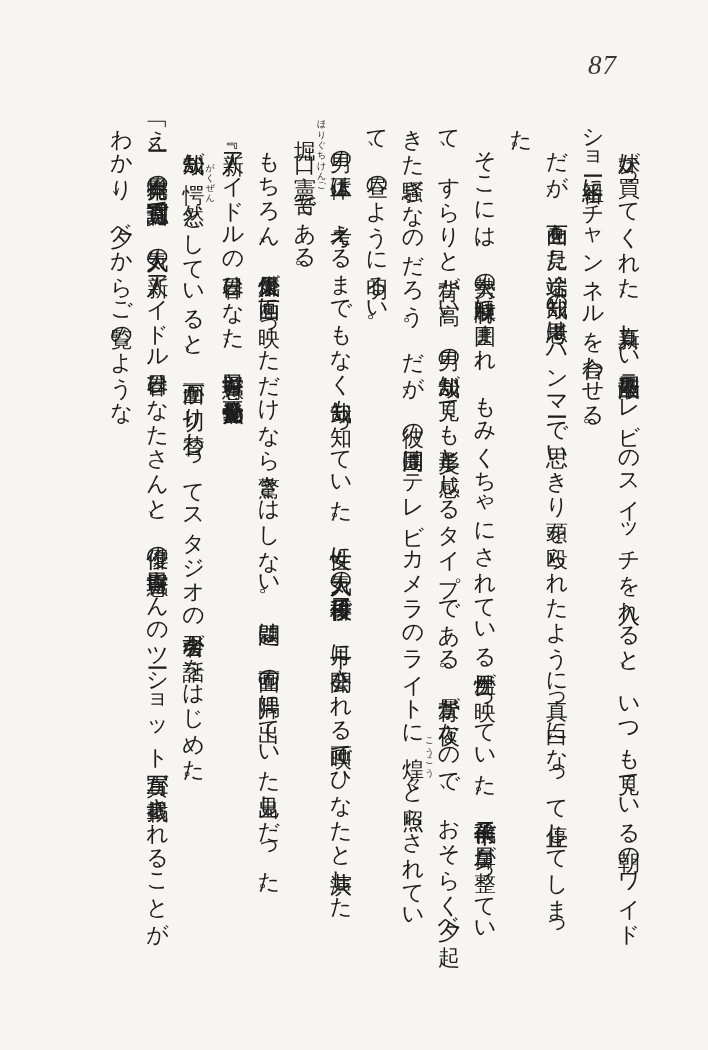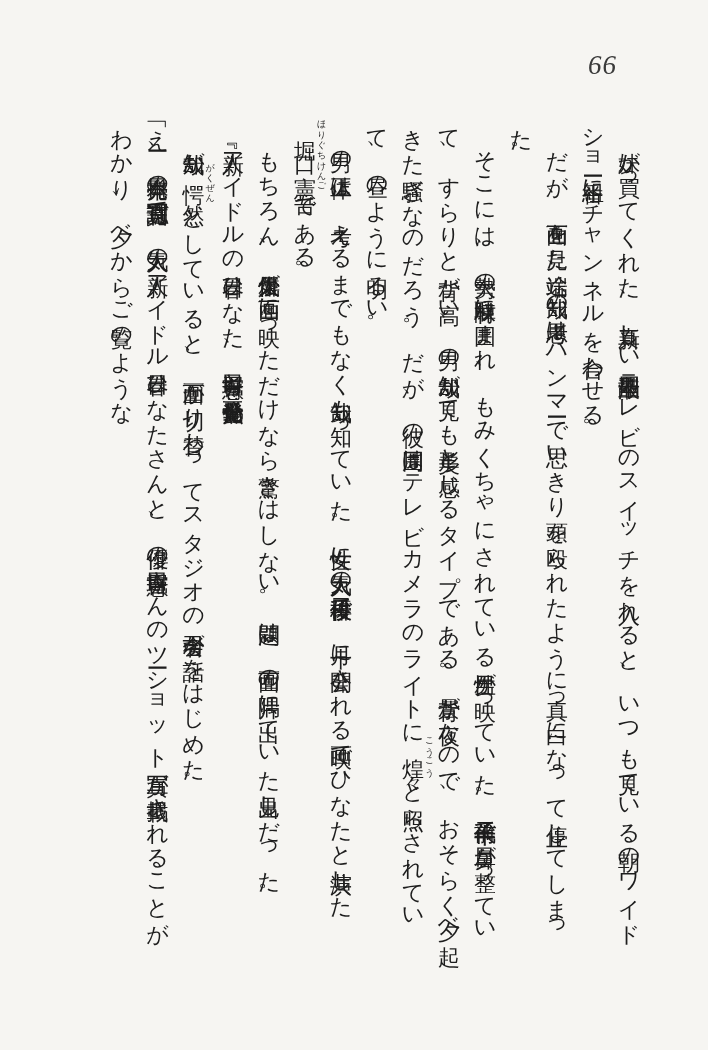--- a/index.html
+++ b/index.html
@@ -46,21 +46,21 @@
   }
   .tcy {
     text-combine-upright: all;
     -webkit-text-combine: horizontal;
     font-size: 19px;
   }
 </style>
 </head>
 <body style="--paper: #f6f5f2; --ink: #1d1d1d;">
 
-<div class="page-number">66</div>
+<div class="page-number">87</div>
 
 <div class="body-text">
     <p class="para indent">妹が買ってくれた、真新しい十四型液晶テレビのスイッチを入れると、いつも見ている朝のワイドショー番組にチャンネルを合わせる。</p>
     <p class="para indent">だが、画面を見た途端、知哉の思考はハンマーで思いきり頭を殴られたように真っ白になって停止してしまった。</p>
     <p class="para indent">そこには、大勢の取材陣に囲まれ、もみくちゃにされている男性が映っていた。二十代前半で目鼻が整っていて、すらりと背が高い、男の知哉が見ても美形と感じるタイプである。背景が夜なので、おそらく夕べ起きた騒ぎなのだろう。だが、彼の周囲はテレビカメラのライトに<ruby>煌々<rt>こうこう</rt></ruby>と照らされていて、昼のように明るい。</p>
     <p class="para indent">男の正体は、考えるまでもなく知哉も知っていた。女性に大人気の二枚目俳優で、十月に公開される映画でひなたと共演した<ruby>堀口憲吾<rt>ほりぐちけんご</rt></ruby>である。</p>
     <p class="para indent">もちろん、人気俳優が画面に映っただけなら驚きはしない。問題は、画面の片隅に出ていた見出しだった。</p>
     <p class="para indent">『新人アイドルの春日ひなた、堀口憲吾と不倫熱愛発覚<span class="tcy">!?</span>』</p>
     <p class="para indent">知哉が<ruby>愕然<rt>がくぜん</rt></ruby>としていると、画面が切り替わってスタジオの司会者が話をはじめた。</p>
     <p class="para">「えー、本日発売の写真週刊誌で、大人気の新人アイドル春日ひなたさんと、俳優の堀口憲吾さんのツーショット写真が掲載されることがわかり、夕べからご覧のような</p>

